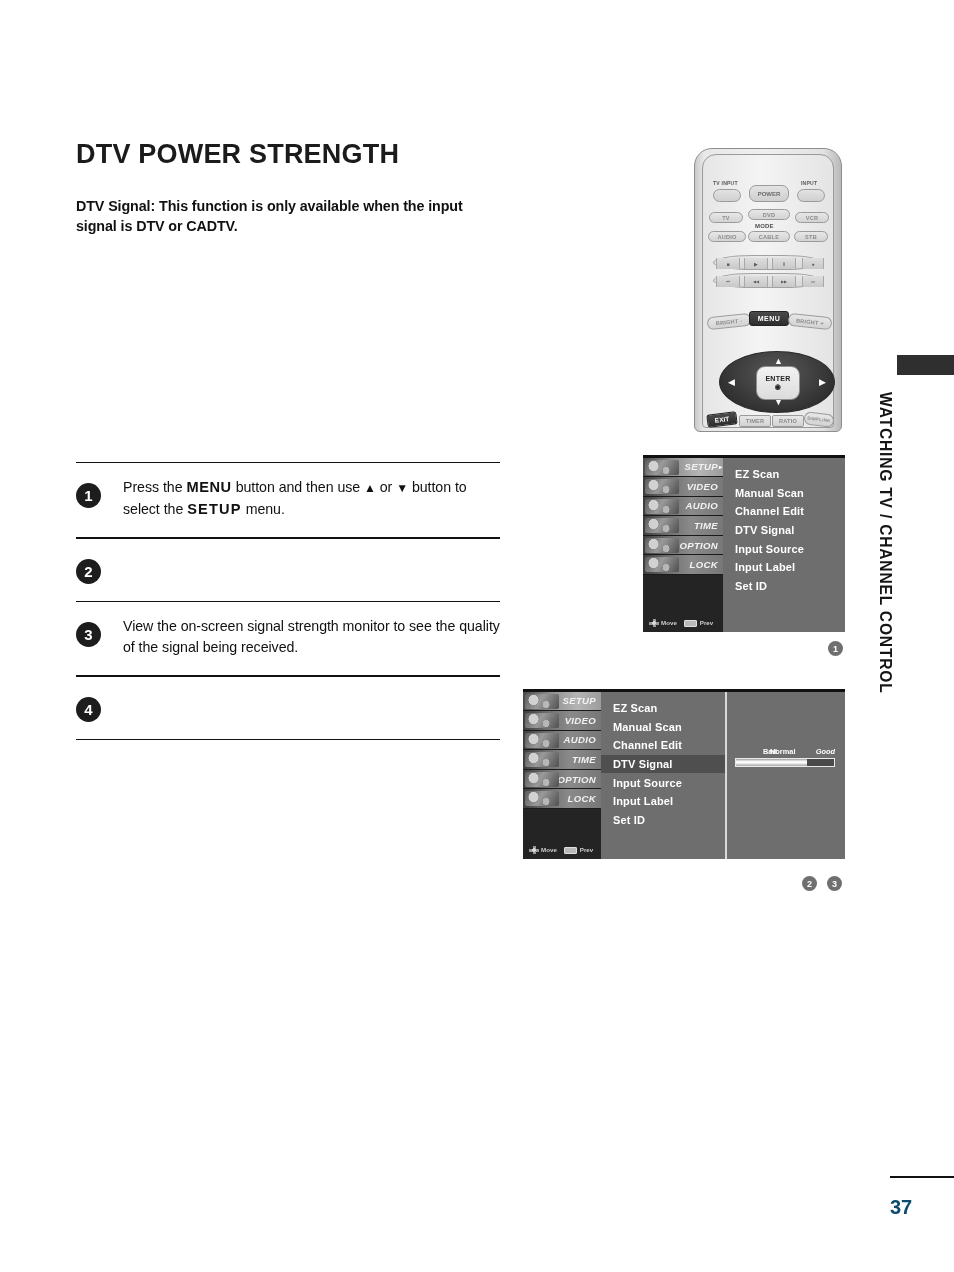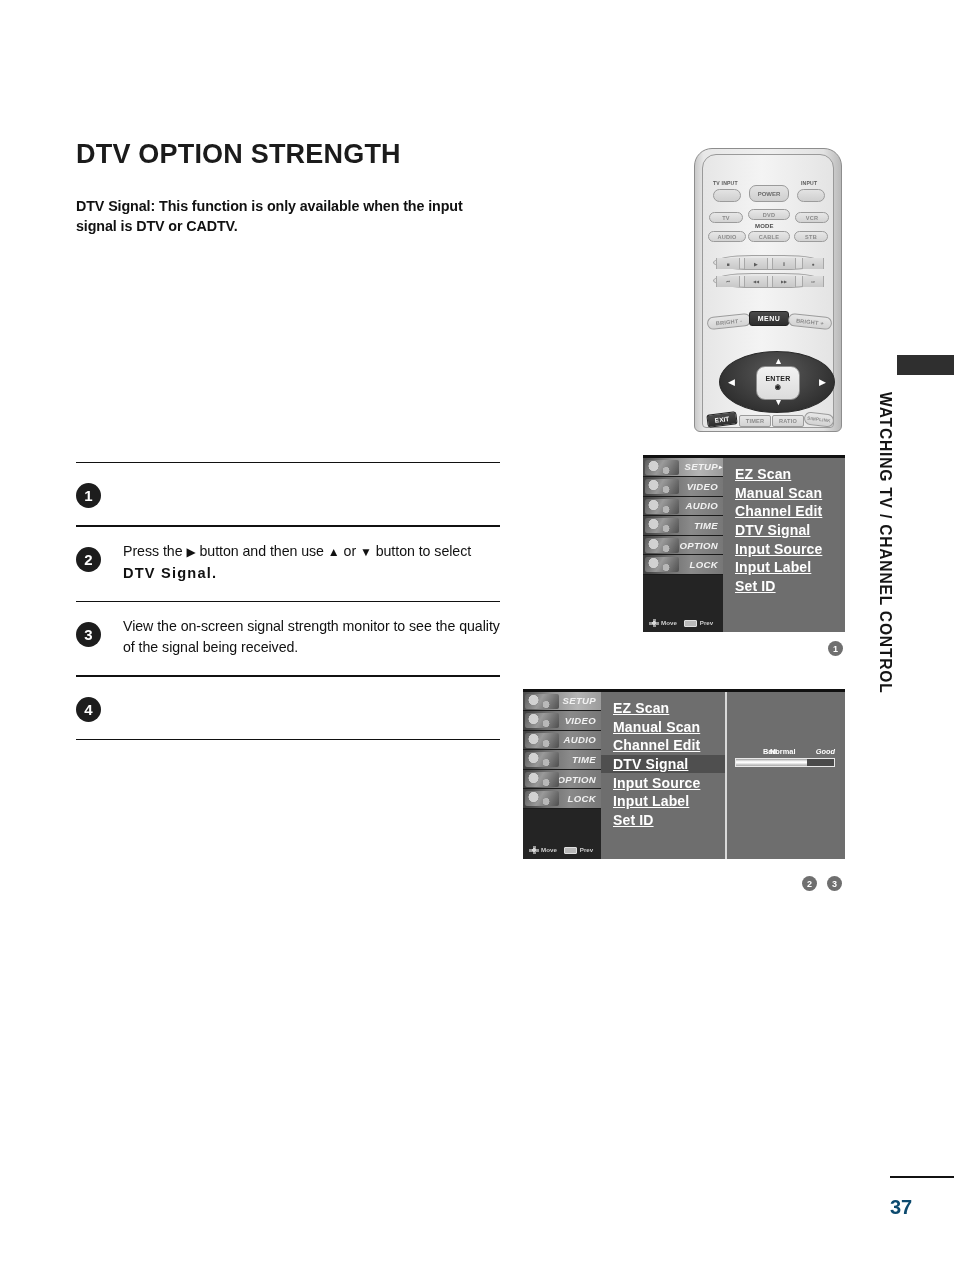--- a/index.html
+++ b/index.html
@@ -169,25 +169,24 @@
   .hint-ic2 {
     display: inline-block; width: 13px; height: 7px; margin-right: 3px;
     background: #b9b9b9; border: 1px solid #e0e0e0; border-radius: 1px;
     vertical-align: middle;
   }
   .menu-list { position: absolute; }
   .menu-item {
     height: 18.6px;
     display: flex; align-items: center;
     padding-left: 12px;
-    font-size: 14px;
+    font-size: 11px;
     font-weight: bold;
     color: #ffffff;
     letter-spacing: .15px;
-    text-decoration: underline;
   }
   .menu-item.sel { background: #4f4f4f; }
 
   
   .sig-wrap { position: absolute; }
   .sig-labels {
     position: relative; height: 11px;
     font-size: 7.4px; font-weight: bold; color: #fff;
   }
   .sig-labels span { position: absolute; top: 0; }
@@ -232,38 +231,38 @@
     font-size: 20px; font-weight: bold; color: #0c4a6e;
     text-align: left;
   }
 </style>
 </head>
 <body>
 
 <div class="page">
 
   <div class="left-col">
-    <h1 class="page-title">DTV OPTION STRENGTH</h1>
+    <h1 class="page-title">DTV POWER STRENGTH</h1>
     <div class="intro">
       <p>DTV Signal: This function is only available when the input signal is DTV or CADTV.</p>
     </div>
   </div>
 
   <div class="steps">
     <div class="rule"></div>
 
     <div class="step">
       <div class="badge-num">1</div>
+      <div class="step-text"><span>Press the </span><span class="kb">MENU</span><span> button and then use </span><span class="arrow-g">▲</span><span> or </span><span class="arrow-g">▼</span><span> button to select the </span><span class="kb-sp">SETUP</span><span> menu.</span></div>
     </div>
 
     <div class="rule"></div>
 
     <div class="step">
       <div class="badge-num">2</div>
-      <div class="step-text"><span>Press the </span><span class="arrow-g">▶</span><span> button and then use </span><span class="arrow-g">▲</span><span> or </span><span class="arrow-g">▼</span><span> button to select </span><span class="kb-sp">DTV Signal</span><span class="kb-sp">.</span></div>
     </div>
 
     <div class="rule"></div>
 
     <div class="step">
       <div class="badge-num">3</div>
       <div class="step-text"><span>View the on-screen signal strength monitor to see the quality of the signal being received.</span></div>
     </div>
 
     <div class="rule"></div>

